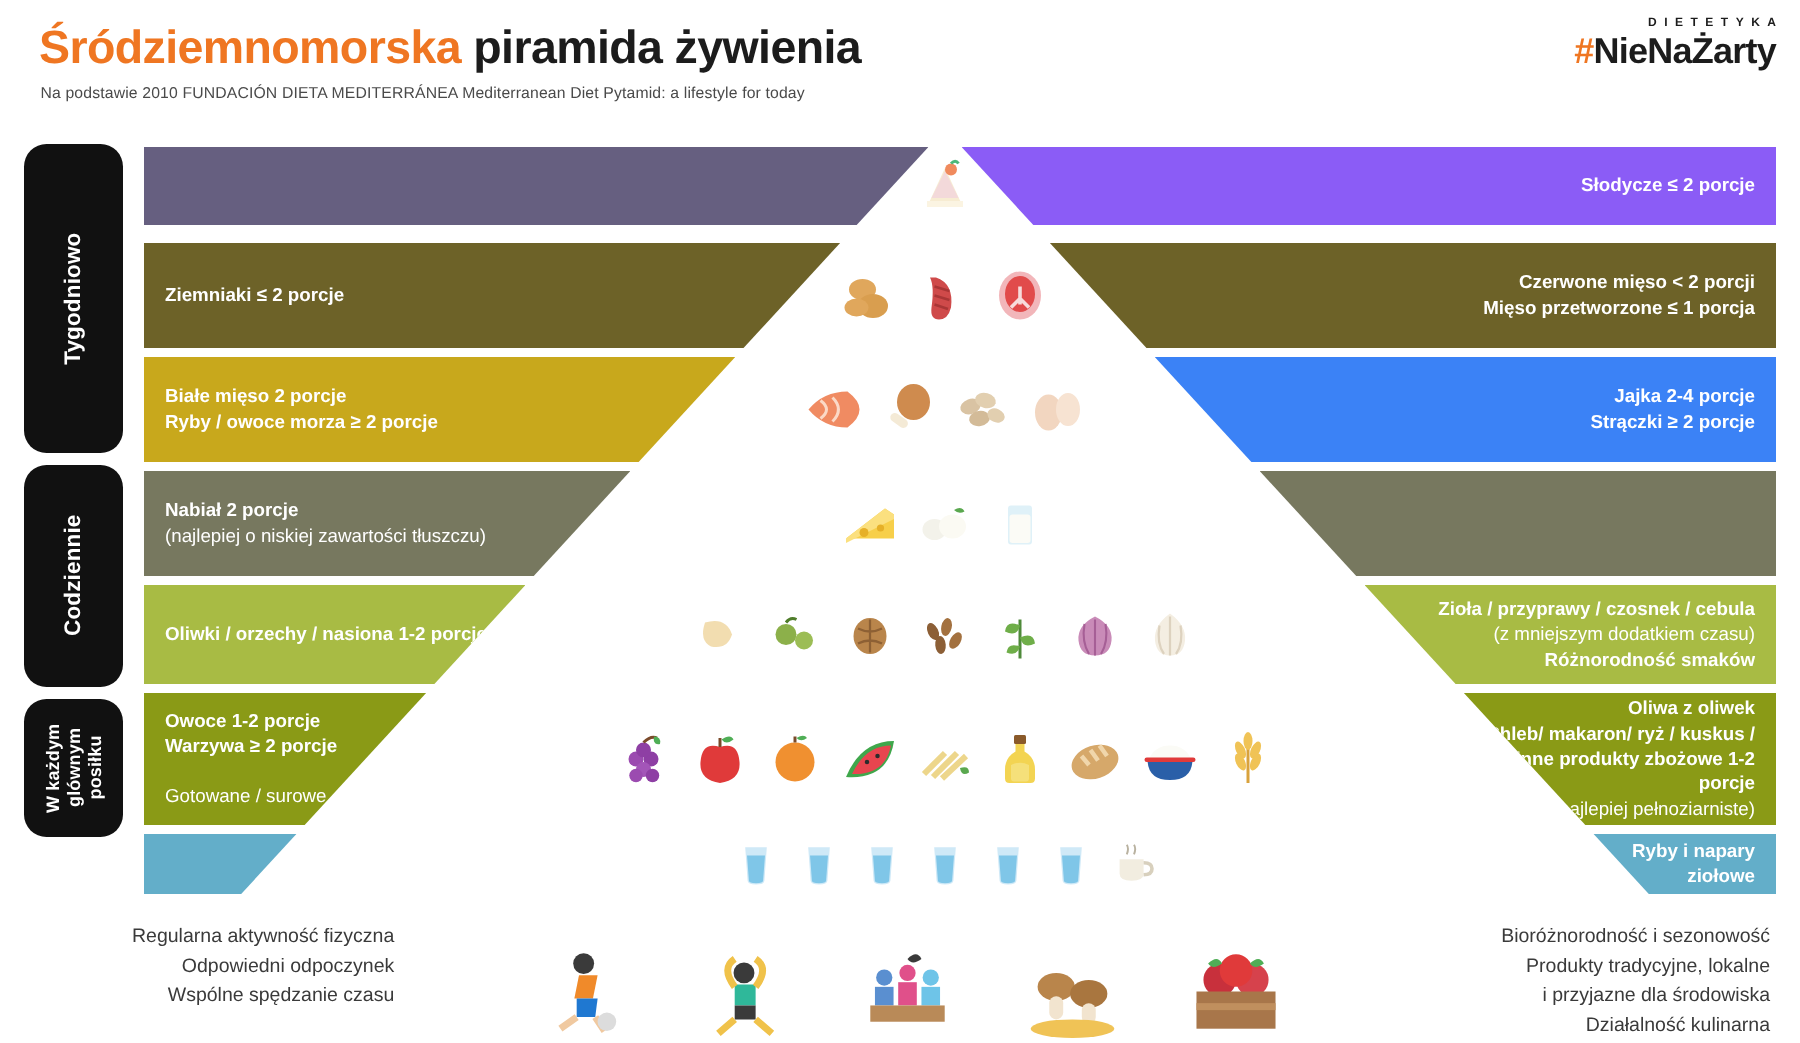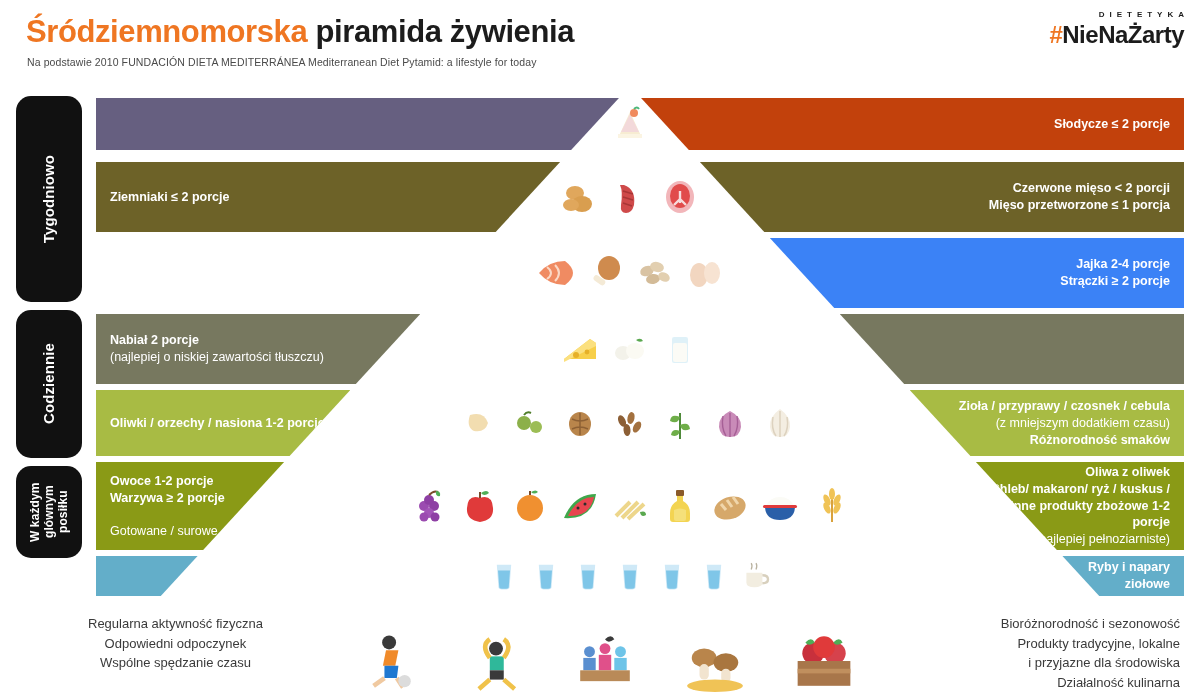--- a/index.html
+++ b/index.html
@@ -74,21 +74,21 @@
   
   .icons {
     position:absolute; top:0; height:100%;
     display:flex; align-items:center; justify-content:center;
     gap:10px; pointer-events:none;
   }
 
   
   #footer { position:absolute; left:0; top:512px; width:1200px; height:91px; }
   .foot-text { position:absolute; top:10px; font-size:13px; line-height:1.5; color:#3a3a3a; white-space:pre-line; }
-  #foot-left  { left:88px;  text-align:center; }
+  #foot-left  { left:88px;  text-align:right; }
   #foot-right { right:20px; text-align:right; }
 
   .fi { display:block; }
 </style>
 </head>
 <body>
 
 <div id="header">
   <div id="title">
     <span class="hi">Śródziemnomorska</span><span class="rest"> piramida żywienia</span>
@@ -100,33 +100,36 @@
   </div>
 </div>
 
 <div id="stage">
 
   <div id="rows">
       <div class="row" style="top: 6px; height: 52px;">
         <div class="band left" style="background: rgb(102, 95, 128); right: auto; width: 522.96px; clip-path: polygon(0px 0px, 100% 0px, 90.8521% 100%, 0px 100%);">
           <div class="band-text"></div>
         </div>
-        <div class="band right" style="background: #c2410c; width: 542.96px; clip-path: polygon(0px 0px, 100% 0px, 100% 100%, 8.81096% 100%);">
+        <div class="band right" style="background: #8b5cf6; width: 542.96px; clip-path: polygon(0px 0px, 100% 0px, 100% 100%, 8.81096% 100%);">
           <div class="band-text">Słodycze ≤ 2 porcje</div>
         </div>
       </div>
       <div class="row" style="top: 70px; height: 70px;">
         <div class="band left" style="background: rgb(109, 98, 40); right: auto; width: 464.08px; clip-path: polygon(0px 0px, 100% 0px, 86.1231% 100%, 0px 100%);">
           <div class="band-text">Ziemniaki ≤ 2 porcje</div>
         </div>
         <div class="band right" style="background: rgb(109, 98, 40); width: 484.08px; clip-path: polygon(0px 0px, 100% 0px, 100% 100%, 13.3036% 100%);">
           <div class="band-text">Czerwone mięso &lt; 2 porcji<br>Mięso przetworzone ≤ 1 porcja</div>
         </div>
       </div>
       <div class="row" style="top: 146px; height: 70px;">
+        <div class="band left" style="background: rgb(200, 168, 28); right: auto; width: 394.16px; clip-path: polygon(0px 0px, 100% 0px, 83.6615% 100%, 0px 100%);">
+          <div class="band-text">Białe mięso 2 porcje<br>Ryby / owoce morza ≥ 2 porcje</div>
+        </div>
         <div class="band right" style="background: #3b82f6; width: 414.16px; clip-path: polygon(0px 0px, 100% 0px, 100% 100%, 15.5495% 100%);">
           <div class="band-text">Jajka 2-4 porcje<br>Strączki ≥ 2 porcje</div>
         </div>
       </div>
       <div class="row" style="top: 222px; height: 70px;">
         <div class="band left" style="background: rgb(119, 120, 95); right: auto; width: 324.24px; clip-path: polygon(0px 0px, 100% 0px, 80.1382% 100%, 0px 100%);">
           <div class="band-text">Nabiał 2 porcje<br><span class="soft">(najlepiej o niskiej zawartości tłuszczu)</span></div>
         </div>
         <div class="band right" style="background: rgb(119, 120, 95); width: 344.24px; clip-path: polygon(0px 0px, 100% 0px, 100% 100%, 18.7079% 100%);">
           <div class="band-text"></div>

